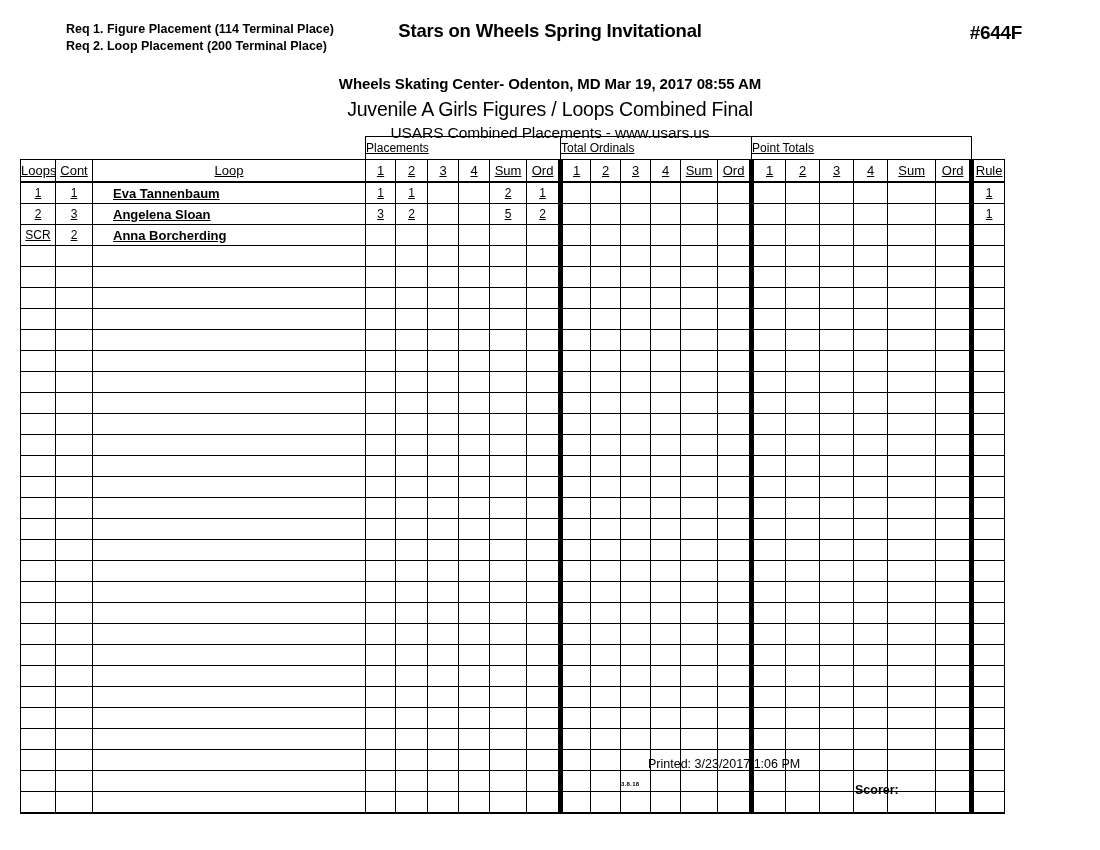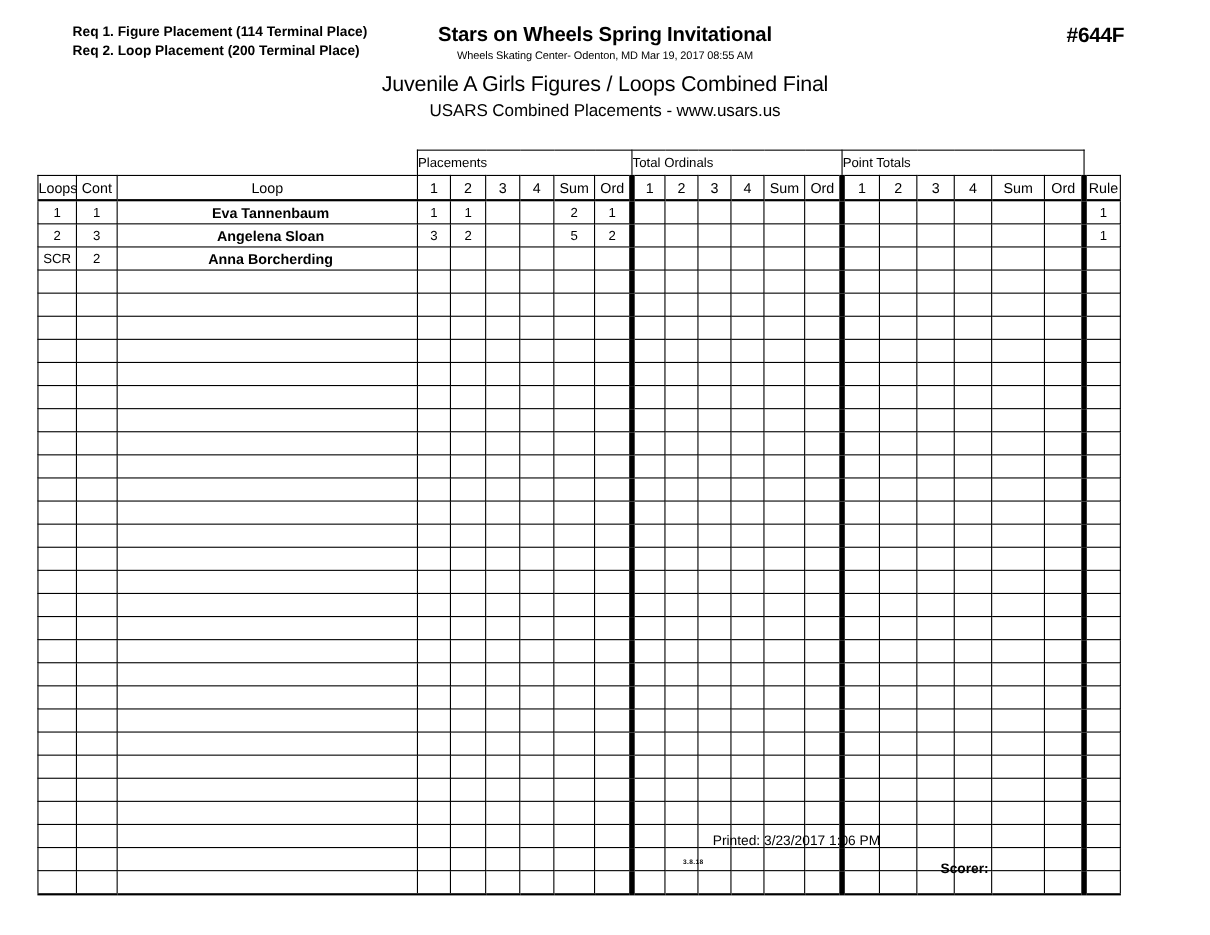--- a/index.html
+++ b/index.html
@@ -46,45 +46,47 @@
     top: 20px;
     text-align: center;
   }
   .title-main {
     font-size: 18.5px;
     font-weight: bold;
     line-height: 22px;
     letter-spacing: -0.2px;
   }
   .title-venue {
-    font-size: 10px;
-    font-weight: normal;
+    font-size: 15px;
+    font-weight: bold;
     line-height: 20px;
     letter-spacing: -0.1px;
+    margin-top: 32px;
   }
   .title-event {
     font-size: 19.5px;
     font-weight: normal;
     line-height: 26px;
     letter-spacing: -0.2px;
     margin-top: 2px;
   }
   .title-sub {
     font-size: 15.5px;
     font-weight: normal;
     line-height: 22px;
     letter-spacing: -0.1px;
   }
 
   
   .sheet {
     position: absolute;
-    left: 34px;
+    left: 20px;
     top: 136px;
     width: 984px;
+    text-decoration: underline;
   }
 
   table.grid {
     border-collapse: collapse;
     table-layout: fixed;
     width: 984px;
     font-size: 12px;
   }
   table.grid td, table.grid th {
     border: 1px solid #000;
@@ -117,22 +119,22 @@
   
   tr.head-row td {
     height: 21px;
     font-size: 13px;
   }
   td.h-left { text-align: left; padding-left: 4px; }
 
   
   tr.body-row td { height: 20px; }
   tr.body-row td.name-cell {
-    text-align: center;
-    padding-left: 6px;
+    text-align: left;
+    padding-left: 20px;
     font-weight: bold;
     font-size: 13px;
   }
   td.b { font-weight: bold; font-size: 13px; }
   td.n { font-weight: normal; font-size: 13px; }
 
   
   td.thickL { border-left: 5px solid #000 !important; }
   .firstrow-sep td { border-top: 2px solid #000 !important; }
 

